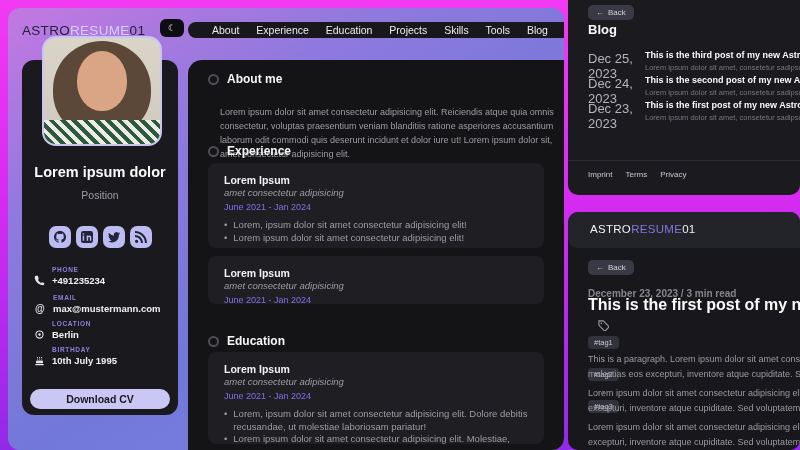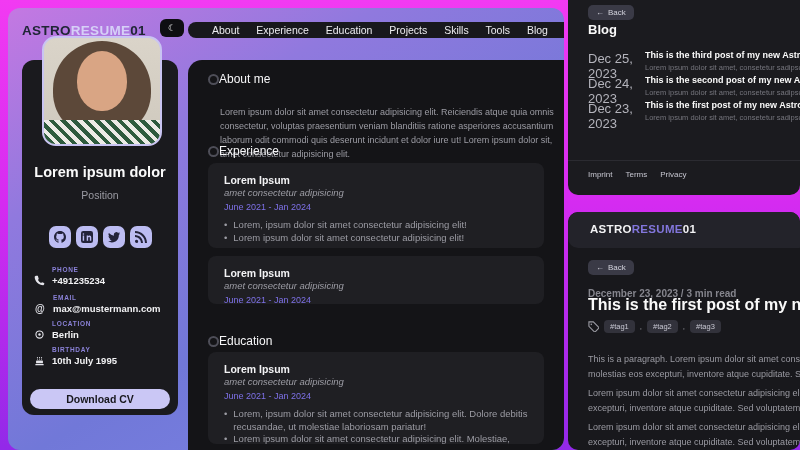--- a/index.html
+++ b/index.html
@@ -12,21 +12,21 @@
   button{border:none;cursor:pointer;font-family:inherit;padding:0;background:none;}
   a{text-decoration:none;cursor:pointer;}
   svg{display:block;}
 
   
   #main-shot{
     position:absolute;left:8px;top:8px;width:556px;height:442px;border-radius:12px;
     background:linear-gradient(150deg,#c478e2 0%,#9079de 28%,#7178d8 60%,#7e84e8 100%);
     overflow:hidden;
   }
-  .site-logo{font-weight:700;letter-spacing:.3px;white-space:nowrap;}
+  .site-logo{font-weight:400;letter-spacing:.3px;white-space:nowrap;}
   #main-logo{position:absolute;left:14px;top:15px;font-size:13.5px;}
   #main-logo .lg-a,#main-logo .lg-n{color:#202636;}
   #main-logo .lg-r{color:#d6d0f7;}
   #moon-btn{position:absolute;left:152px;top:11px;width:24px;height:18px;border-radius:6px;
     background:#0e0e12;display:flex;align-items:center;justify-content:center;}
   #moon-btn span{color:#fff;font-size:9px;line-height:1;font-family:"DejaVu Sans",sans-serif;}
   #main-nav{position:absolute;left:180px;top:14px;width:384px;height:16px;border-radius:15px;
     background:#18181c;display:flex;align-items:center;justify-content:space-between;
     padding:0 24px;box-sizing:border-box;}
   .nav-it{color:#ededf0;font-size:10.5px;font-weight:500;}
@@ -54,22 +54,22 @@
   .c-ic{margin-top:4px;flex:0 0 auto;}
   .c-at{width:12px;margin-top:2px;color:#e4e4ea;font-size:10px;font-weight:bold;text-align:center;}
   .c-lb{font-size:6.5px;font-weight:700;letter-spacing:.7px;color:#8b82d8;}
   .c-vl{font-size:9.5px;font-weight:700;color:#f2f2f4;margin-top:2px;}
   #dl-btn{position:absolute;left:8px;top:329px;width:140px;height:20px;border-radius:10px;
     background:#cac7f5;color:#17171c;font-size:10.5px;font-weight:800;}
 
   
   #content-card{position:absolute;left:180px;top:52px;width:376px;height:390px;
     background:#141417;border-radius:14px 0 0 0;}
-  .sec-h{position:absolute;left:20px;display:flex;align-items:center;color:#f6f6f8;
-    font-size:12px;font-weight:400;}
+  .sec-h{position:absolute;left:20px;display:flex;align-items:center;gap:8px;color:#f6f6f8;
+    font-size:12px;font-weight:700;}
   .ring{width:7px;height:7px;border:2px solid #4e4e58;border-radius:50%;display:inline-block;}
   #about-p{position:absolute;left:20px;top:34px;width:342px;margin:12px;font-size:9px;
     line-height:1.55;color:#9c9ca4;}
   .xp-card{position:absolute;left:20px;width:336px;background:#1f1f23;border-radius:8px;
     padding:11px 16px;box-sizing:border-box;overflow:hidden;}
   #xp1{top:103px;height:85px;}
   #xp2{top:196px;height:48px;}
   #edu1{top:292px;height:92px;}
   .e-title{font-size:10.5px;font-weight:800;color:#f2f2f4;line-height:13px;}
   .e-sub{font-size:9.5px;color:#9c9ca4;margin-top:0;line-height:12px;font-style:italic;}
@@ -99,21 +99,21 @@
     background:#18181c;overflow:hidden;}
   #bp-header{position:absolute;left:0;top:0;width:240px;height:36px;background:#23232a;
     border-radius:10px;}
   #bp-logo{position:absolute;left:22px;top:11px;font-size:11.5px;}
   #bp-logo .lg-a,#bp-logo .lg-n{color:#f2f2f4;}
   #bp-logo .lg-r{color:#8276dc;}
   #bp-back{top:48px;}
   #bp-meta{position:absolute;left:20px;top:76px;font-size:10px;color:#85858d;font-weight:bold;}
   #bp-title{position:absolute;left:20px;top:84px;margin:0;width:400px;font-size:16px;
     font-weight:800;color:#fafafa;white-space:nowrap;}
-  #bp-tags{position:absolute;left:20px;top:108px;display:flex;align-items:center;gap:5px;}
+  #bp-tags{position:absolute;left:20px;top:108px;display:flex;align-items:center;gap:5px;flex-direction:column;}
   .tag-pill{background:#32323b;border-radius:4px;padding:2px 6px;font-size:7.5px;color:#c7c7d2;}
   .tg-sep{font-size:8px;color:#9a9aa2;}
   .bp-para{position:absolute;left:20px;width:400px;}
   #par1{top:140px;} #par2{top:174px;} #par3{top:208px;}
   .ln{font-size:9px;line-height:15px;color:#9a9aa2;white-space:nowrap;}
 </style>
 </head>
 <body>
 
 <div id="main-shot">

